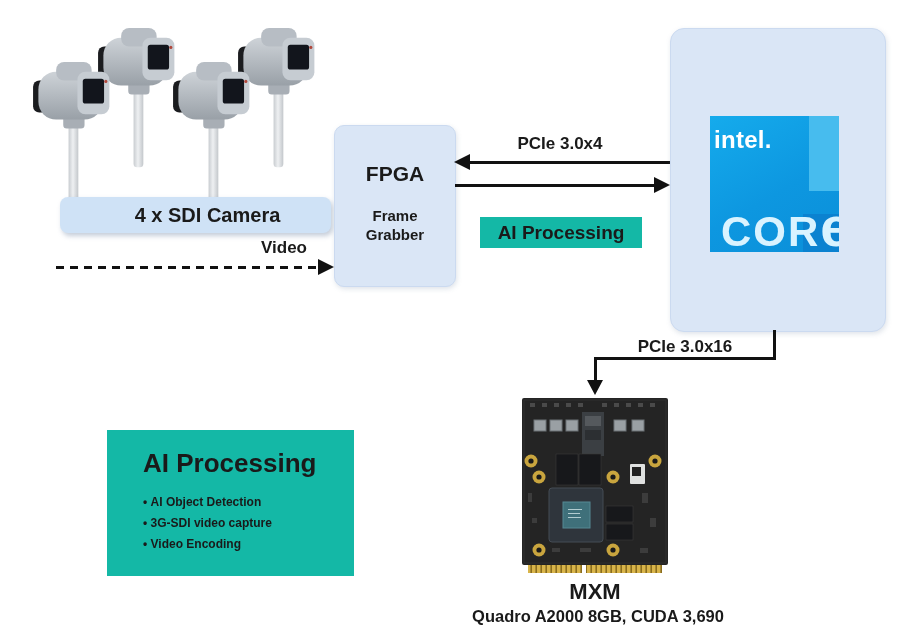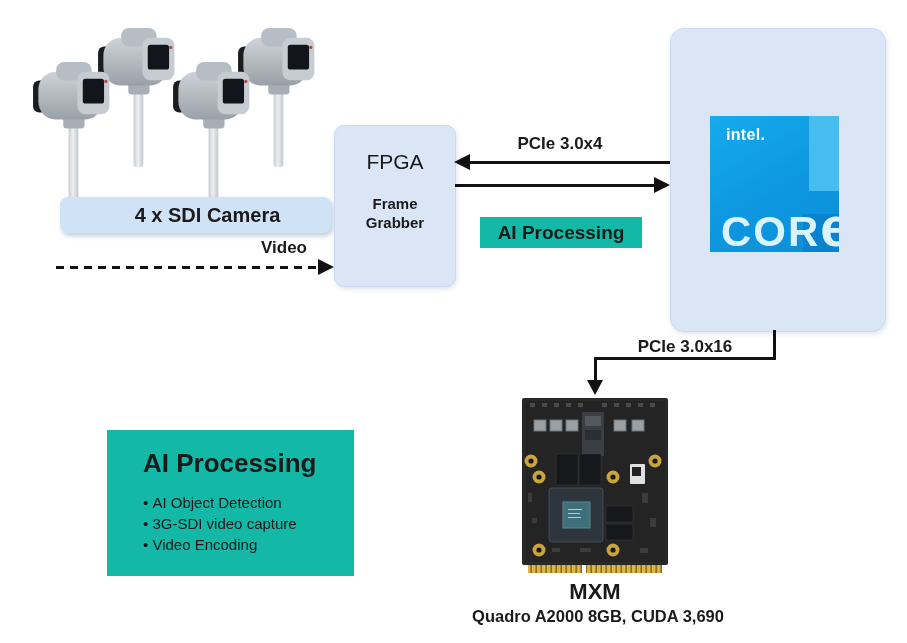--- a/index.html
+++ b/index.html
@@ -8,60 +8,60 @@
     font-family:"Liberation Sans", sans-serif;color:#1a1a1a;
   }
   .abs{position:absolute;}
 
   
   .blue-box{
     background:#dae6f6;border:1px solid #cbdaf0;border-radius:12px;
     box-shadow:1px 2px 5px rgba(110,130,160,.22);
   }
   #fpga-box{left:334px;top:125px;width:120px;height:160px;border-radius:10px;text-align:center;}
-  #fpga-box .fpga-title{margin-top:24px;font-size:21px;font-weight:400;}
+  #fpga-box .fpga-title{margin-top:36px;font-size:21px;font-weight:700;}
   #fpga-box .fpga-sub{margin:20px auto 16px;max-width:78px;font-size:15px;font-weight:700;line-height:19px;}
 
   #cpu-box{left:670px;top:28px;width:214px;height:302px;border-radius:14px;}
 
   
   #camera-label{
     left:60px;top:197px;width:247px;height:36px;background:#cfe2f6;border-radius:8px;
     box-shadow:2px 3px 5px rgba(110,130,160,.4);
     text-align:center;line-height:36px;font-size:20px;font-weight:700;padding-left:24px;
   }
   #video-label{left:60px;top:238px;width:247px;text-align:right;font-size:17px;font-weight:700;}
 
   
   .peach{background:#14b8a6;}
   #ai-inline-label{left:480px;top:217px;width:162px;height:31px;text-align:center;line-height:31px;font-size:19px;font-weight:700;}
   #ai-box{left:107px;top:430px;width:247px;height:146px;}
   #ai-box .ai-title{padding:18px 0 0 36px;font-size:26px;font-weight:700;}
   #ai-box ul{list-style:none;margin:13px 0 0 36px;padding:0;}
-  #ai-box li{font-size:15px;font-weight:400;line-height:21px;}
+  #ai-box li{font-size:12px;font-weight:700;line-height:21px;}
   #ai-box li::before{content:"\2022\00a0";}
 
   
   .hline{background:#111;height:3px;}
   .vline{background:#111;width:3px;}
   .dash-line{
     left:56px;top:266px;width:264px;height:3px;
     background:repeating-linear-gradient(90deg,#111 0 8px,transparent 8px 14px);
   }
   .head-right{width:0;height:0;border-top:8px solid transparent;border-bottom:8px solid transparent;border-left:16px solid #111;}
   .head-left {width:0;height:0;border-top:8px solid transparent;border-bottom:8px solid transparent;border-right:16px solid #111;}
   .head-down {width:0;height:0;border-left:8.5px solid transparent;border-right:8.5px solid transparent;border-top:15px solid #111;}
   .wire-label{font-size:17px;font-weight:700;text-align:center;}
 
   
   #intel-logo{left:39px;top:87px;width:129px;height:136px;position:absolute;
     background:linear-gradient(150deg,#15abec 0%,#0d97e0 55%,#0b8fd9 100%);overflow:hidden;}
   #intel-logo .strip{position:absolute;left:77%;top:0;width:23%;height:55%;background:#47bcee;}
   #intel-logo .corner{position:absolute;left:72%;top:72%;width:28%;height:28%;background:#0b82d0;}
-  #intel-logo .brand{position:absolute;left:16px;top:10px;color:#ffffff;font-size:16px;font-weight:700;letter-spacing:.3px;}
+  #intel-logo .brand{position:absolute;left:4px;top:10px;color:#ffffff;font-size:24px;font-weight:700;letter-spacing:.3px;}
   #intel-logo .core-line{position:absolute;left:11px;top:46px;display:flex;align-items:baseline;color:#d9f3ff;margin-top:32px;}
   #intel-logo .core-prefix{font-size:42px;font-weight:700;letter-spacing:2px;}
   #intel-logo .core-e{font-size:56px;font-weight:700;}
 
   
   #gpu-title{left:522px;top:579px;width:146px;text-align:center;font-size:22px;font-weight:700;}
   #gpu-subtitle{left:453px;top:607px;width:290px;text-align:center;font-size:16.5px;font-weight:700;}
 </style>
 </head>
 <body>

